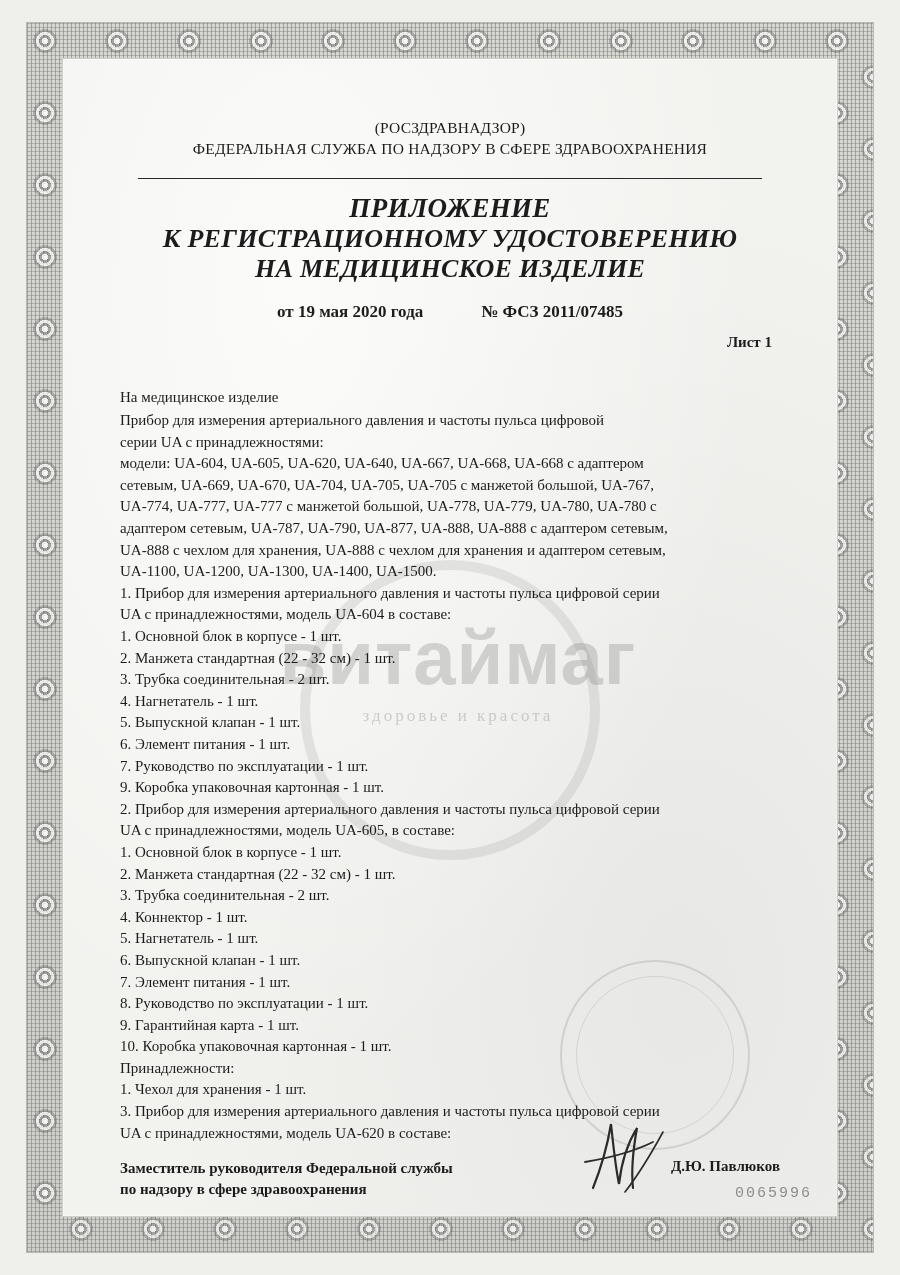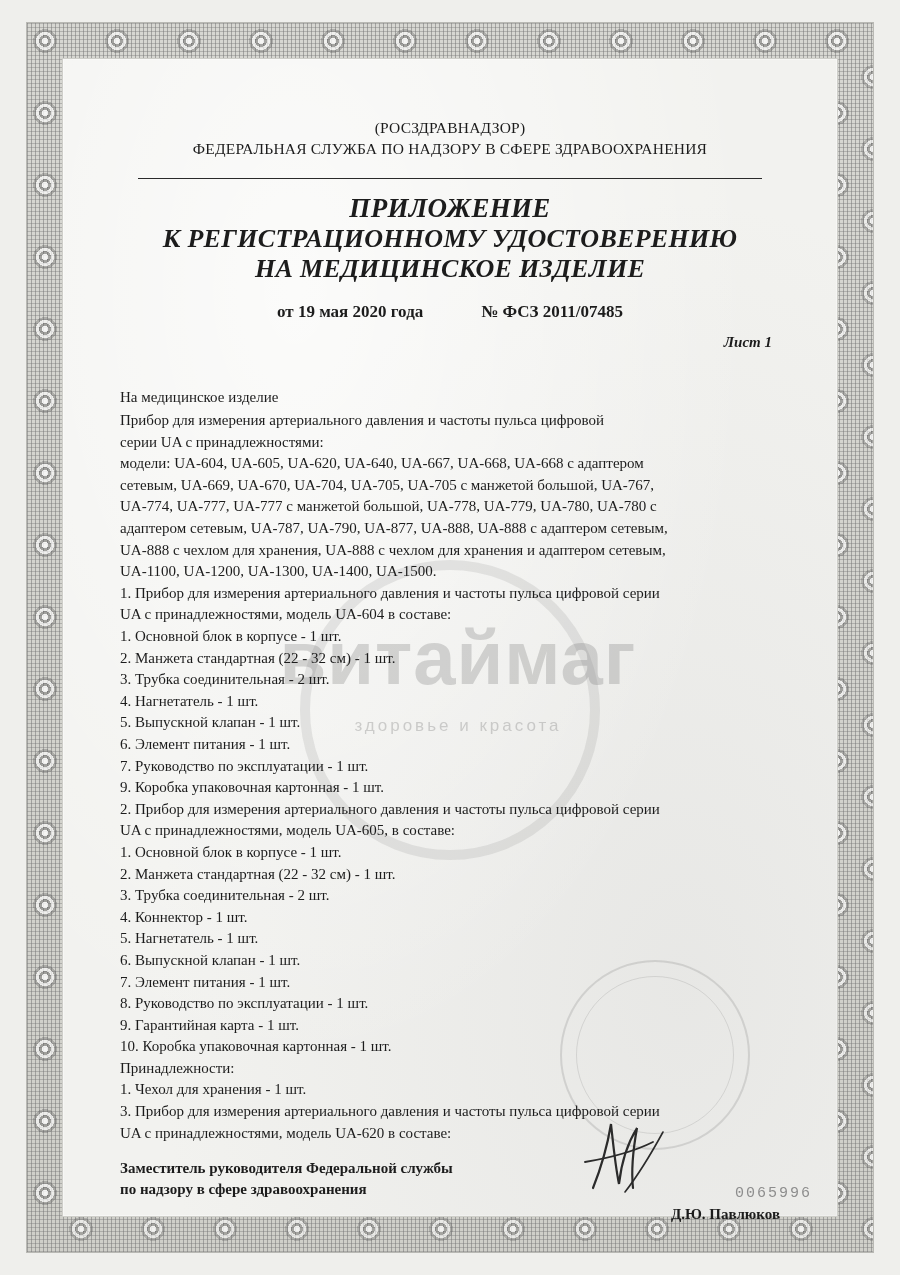--- a/index.html
+++ b/index.html
@@ -73,25 +73,25 @@
   }
   .watermark .wm-main {
     font-family: "Liberation Sans", sans-serif;
     font-size: 76px;
     font-weight: bold;
     color: rgba(120,120,120,0.28);
     letter-spacing: 1px;
     line-height: 1;
   }
   .watermark .wm-sub {
-    font-family: Liberation Sans, sans-serif;
+    font-family: Liberation Serif, serif;
     font-size: 17px;
     color: rgba(130,130,130,0.35);
     letter-spacing: 3px;
-    margin-top: 20px;
+    margin-top: 10px;
   }
   .wm-circle {
     position: absolute;
     left: 50%;
     top: 560px;
     width: 300px;
     height: 300px;
     margin-left: -150px;
     border: 10px solid rgba(130,130,130,0.17);
     border-radius: 50%;
@@ -153,40 +153,39 @@
     gap: 58px;
     font-weight: bold;
     font-size: 17px;
   }
   .sheet {
     margin-top: 12px;
     text-align: right;
     font-weight: bold;
     font-size: 15px;
     padding-right: 8px;
-    font-style: italic;
   }
 
   .body {
     margin-top: 36px;
     font-size: 15px;
     line-height: 1.44;
   }
   .body .lead { margin-bottom: 1px; }
   .body .strong { font-weight: normal; }
   .body p { margin: 0; }
 
   .signature {
     margin-top: 14px;
     display: flex;
     justify-content: space-between;
     font-size: 15px;
   }
   .signature .role { font-weight: bold; line-height: 1.4; }
-  .signature .name { font-weight: bold; white-space: nowrap; margin-top: 48px; }
+  .signature .name { font-weight: bold; white-space: nowrap; }
   .sign-mark {
     position: absolute;
     left: 575px;
     top: 1118px;
     width: 120px;
     height: 80px;
     z-index: 5;
     pointer-events: none;
   }
   .docnum {

